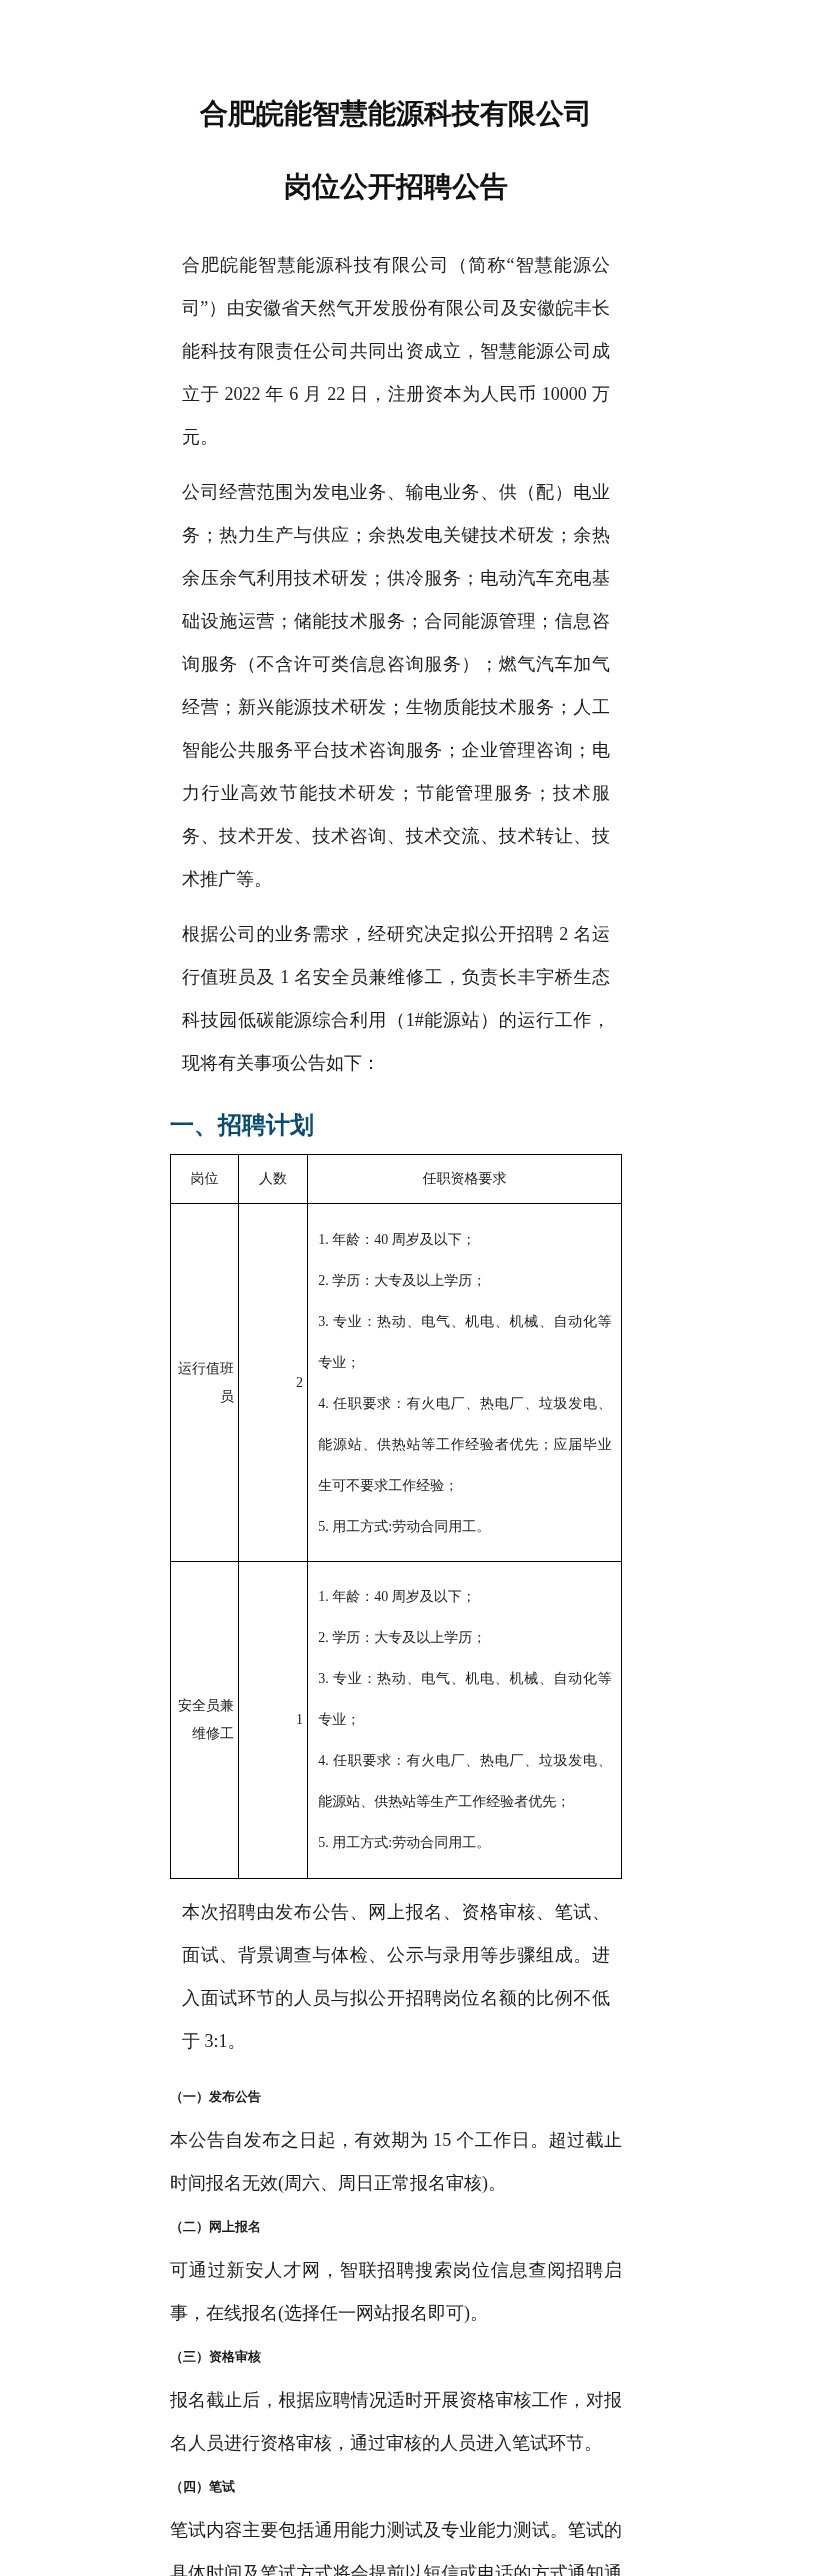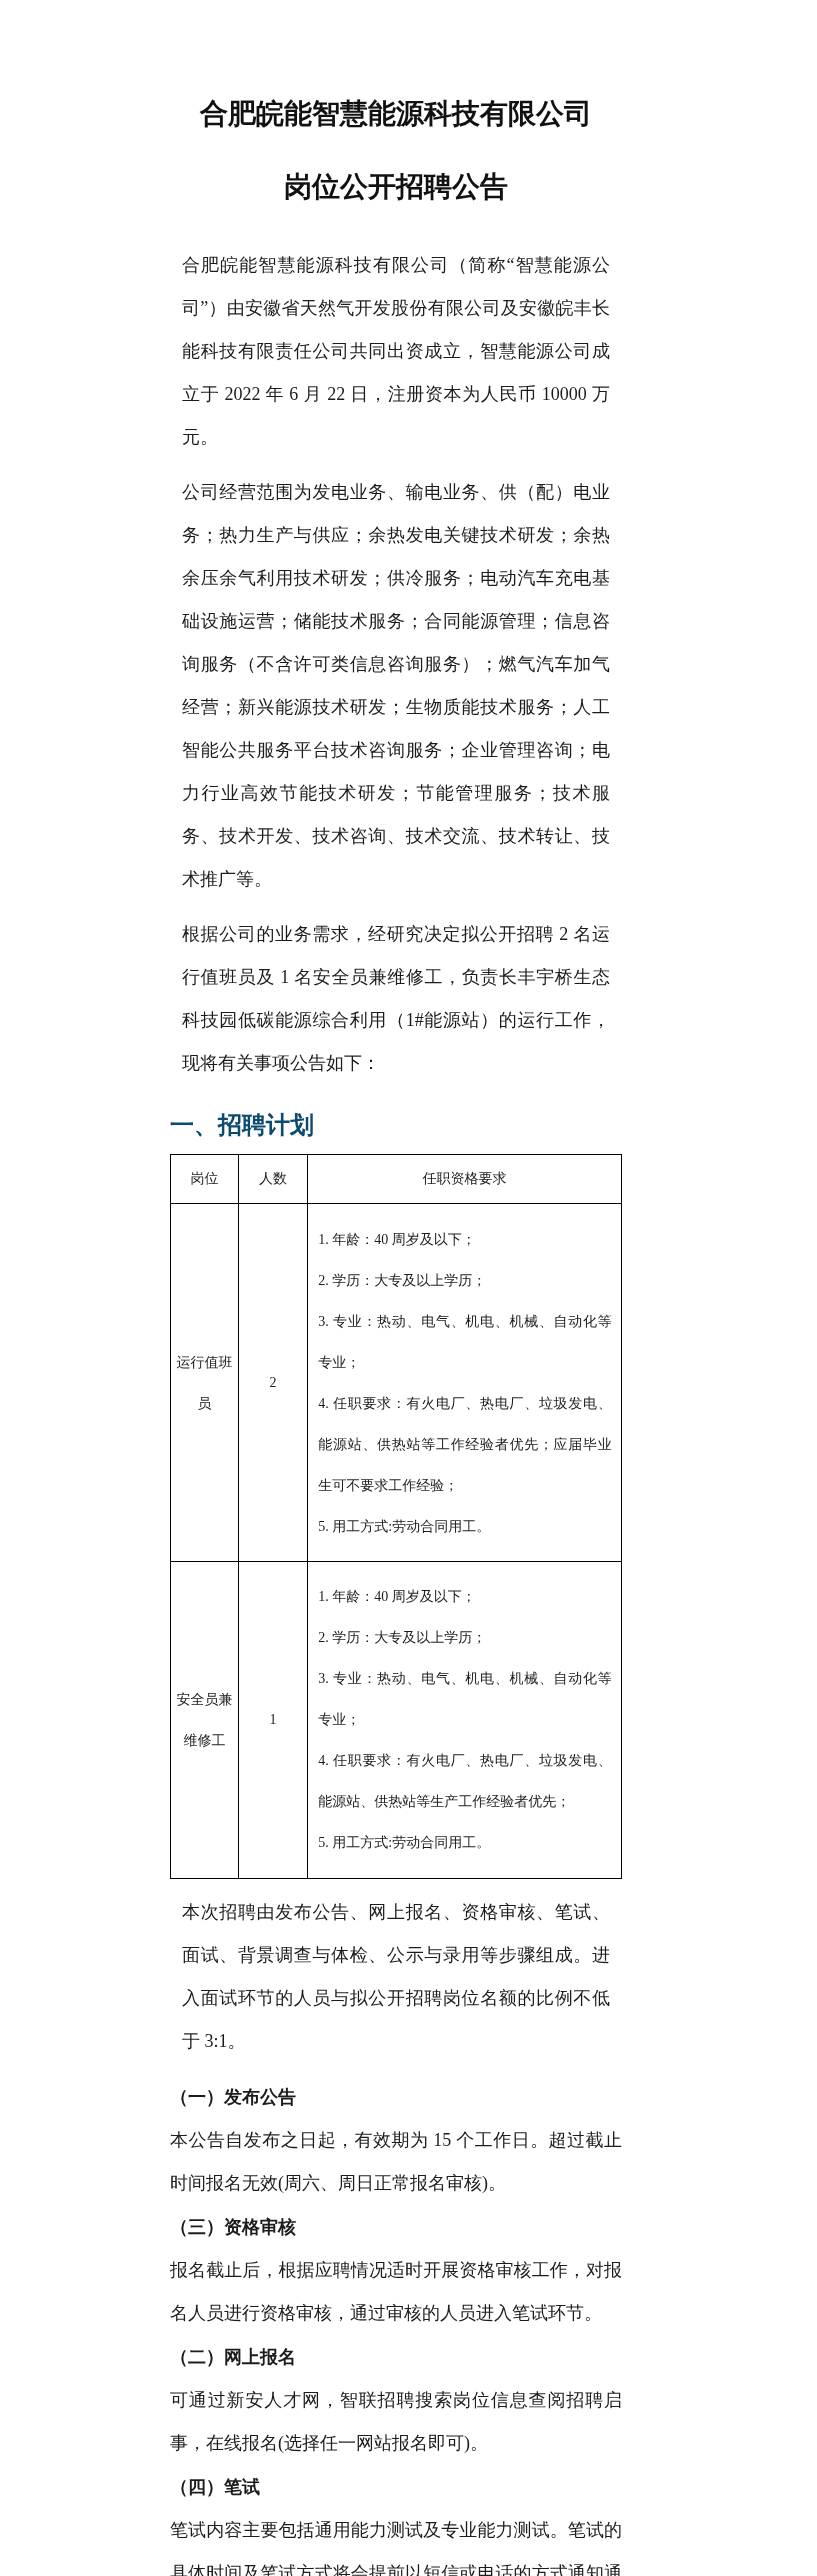--- a/index.html
+++ b/index.html
@@ -34,21 +34,21 @@
   .h-major{
     margin:18.5px 0 3.1px 0;
     font-family:"Liberation Sans","DejaVu Sans",sans-serif;
     font-size:24px;
     font-weight:bold;
     line-height:44px;
     color:#0c4a6e;
   }
   .h-sub{
     margin:0;
-    font-size:18px;
+    font-size:13px;
     font-weight:bold;
     line-height:44px;
   }
   .subsection .para{margin:0;}
   table.plan-table{
     border-collapse:collapse;
     width:451px;
     margin:7.2px 0 5.2px 0;
     table-layout:fixed;
   }
@@ -62,23 +62,23 @@
   .plan-table th{
     height:49px;
     text-align:center;
     padding:3.1px 2.1px;
     line-height:24px;
   }
   .col-position{width:68px;}
   .col-count{width:69px;}
   .col-req{width:314px;}
   .cell-position,.cell-count{
-    text-align:center;
+    text-align:right;
     padding:5.2px 4.1px;
-    line-height:41px;
+    line-height:28px;
   }
   .cell-req{
     text-align:justify;
     padding:14.4px 9.3px 14.4px 10.3px;
     line-height:41px;
   }
   .req-item{word-break:break-all;}
 </style>
 </head>
 <body>
@@ -138,26 +138,26 @@
   </table>
 
   <p class="para">本次招聘由发布公告、网上报名、资格审核、笔试、面试、背景调查与体检、公示与录用等步骤组成。进入面试环节的人员与拟公开招聘岗位名额的比例不低于 3:1。</p>
 
   <div id="subsections-container">
       <div class="subsection">
         <p class="h-sub">（一）发布公告</p>
         <p class="para">本公告自发布之日起，有效期为 15 个工作日。超过截止时间报名无效(周六、周日正常报名审核)。</p>
       </div>
       <div class="subsection">
+        <p class="h-sub">（二）网上报名</p>
+        <p class="para">可通过新安人才网，智联招聘搜索岗位信息查阅招聘启事，在线报名(选择任一网站报名即可)。</p>
+      </div>
+      <div class="subsection">
         <p class="h-sub">（三）资格审核</p>
         <p class="para">报名截止后，根据应聘情况适时开展资格审核工作，对报名人员进行资格审核，通过审核的人员进入笔试环节。</p>
-      </div>
-      <div class="subsection">
-        <p class="h-sub">（二）网上报名</p>
-        <p class="para">可通过新安人才网，智联招聘搜索岗位信息查阅招聘启事，在线报名(选择任一网站报名即可)。</p>
       </div>
       <div class="subsection">
         <p class="h-sub">（四）笔试</p>
         <p class="para">笔试内容主要包括通用能力测试及专业能力测试。笔试的具体时间及笔试方式将会提前以短信或电话的方式通知通过审核的报名人员。</p>
       </div>
     </div>
 
 </div>
 
 

